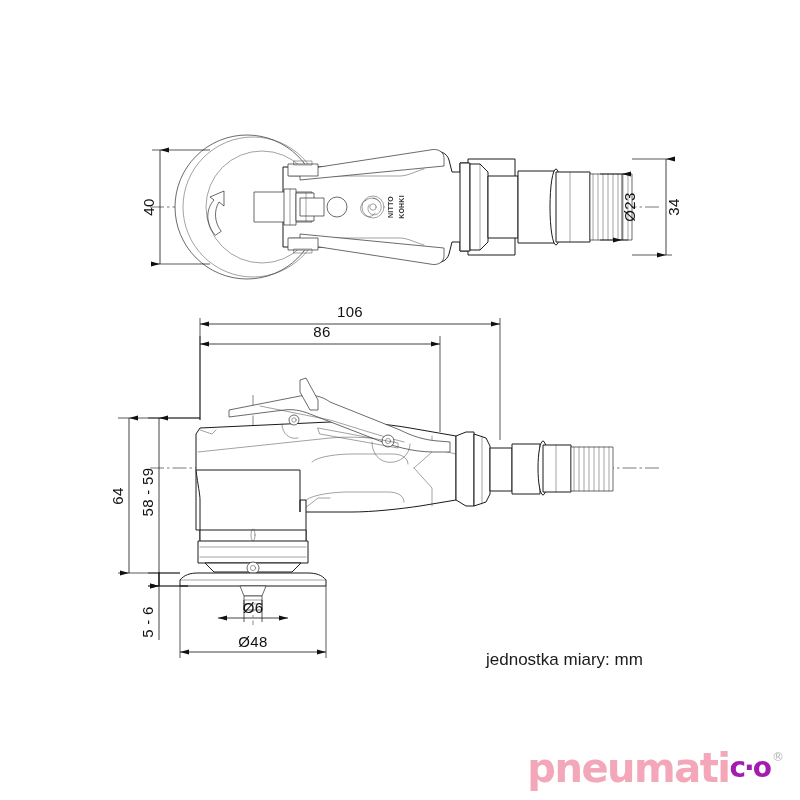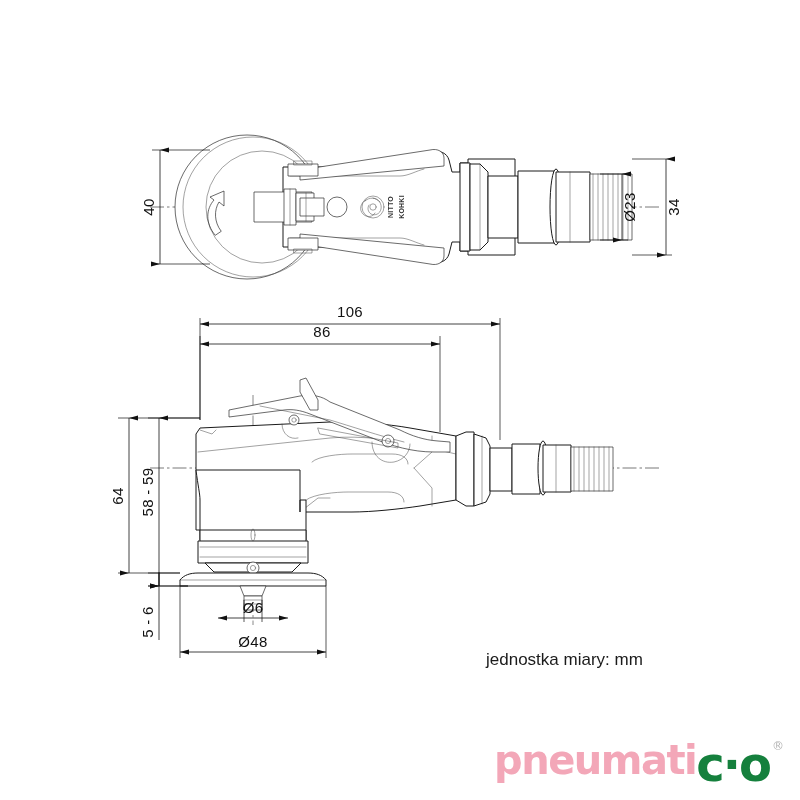--- a/index.html
+++ b/index.html
@@ -90,37 +90,37 @@
     font-size: 7px;
     font-weight: bold;
     fill: #333333;
     letter-spacing: 0.2px;
   }
   .logo-wrap {
     position: absolute;
     right: 16px;
     bottom: 12px;
     display: flex;
-    align-items: flex-start;
+    align-items: center;
     line-height: 1;
     user-select: none;
   }
   .logo-main {
     font-family: "DejaVu Sans", sans-serif;
     font-size: 40px;
     font-weight: bold;
     letter-spacing: -1.5px;
     color: #f3a7b8;
   }
   .logo-sub {
     font-family: "DejaVu Sans", sans-serif;
-    font-size: 48px;
+    font-size: 28px;
     font-weight: bold;
     letter-spacing: -2px;
-    color: #15803d;
+    color: #a21caf;
   }
   .logo-reg {
     font-family: "DejaVu Sans", sans-serif;
     font-size: 12px;
     color: #b3b3b3;
     margin-left: 2px;
     margin-bottom: 22px;
   }
 </style>
 </head>

